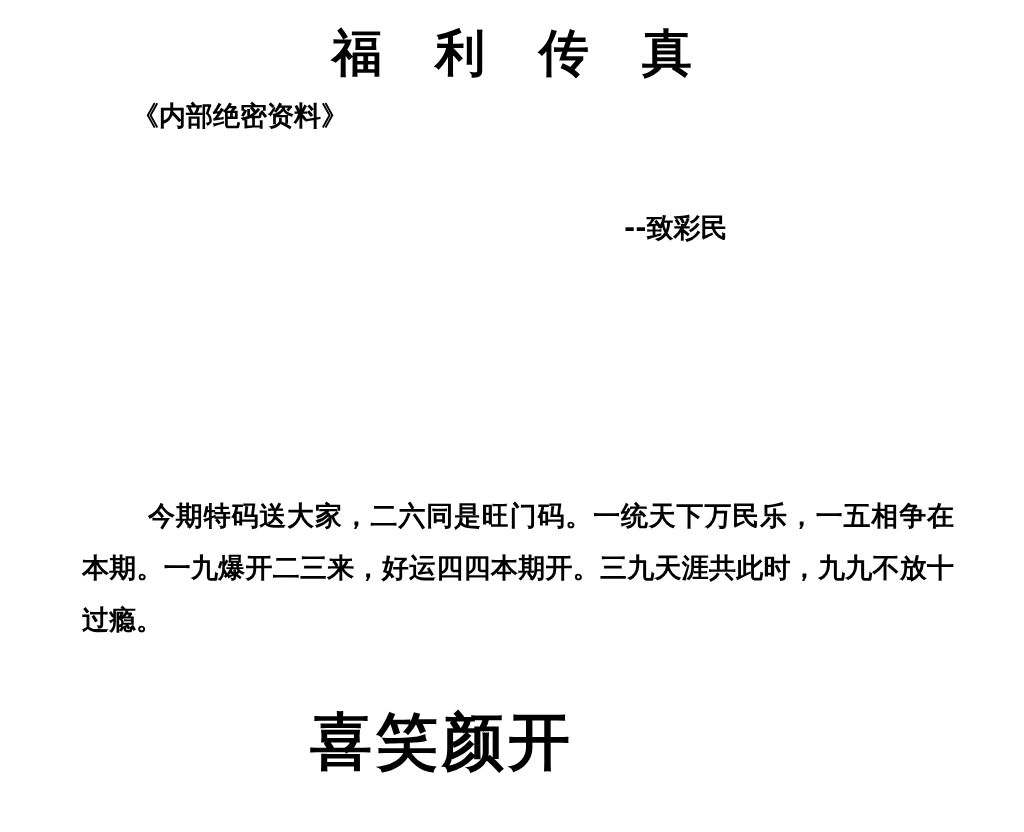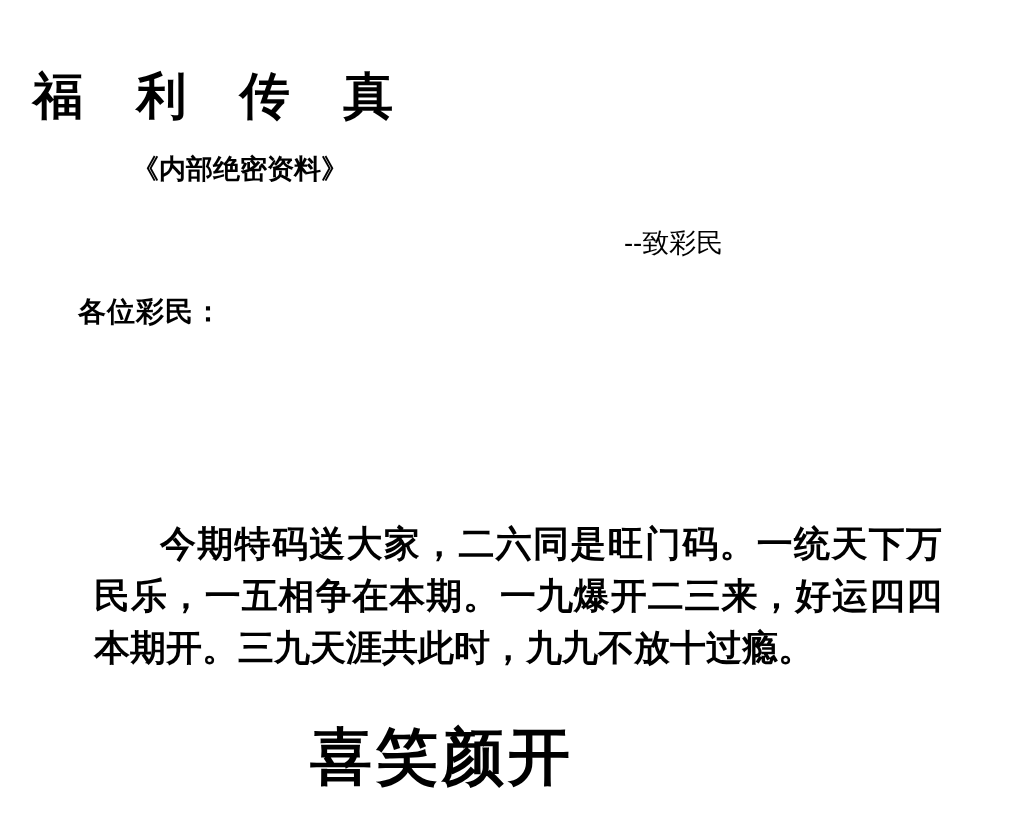--- a/index.html
+++ b/index.html
@@ -18,37 +18,37 @@
 
   .page {
     width: 1024px;
     height: 832px;
     position: relative;
     box-sizing: border-box;
   }
 
   
   .doc-title {
-    text-align: left;
+    text-align: center;
     font-family: "DejaVu Serif", "Liberation Serif", serif;
     font-weight: bold;
     font-size: 50px;
     letter-spacing: 18px;
     text-indent: 18px;
-    margin: 15px;
-    padding-top: 52px;
+    margin: 0;
+    padding-top: 24px;
     line-height: 1.15;
     white-space: nowrap;
   }
 
   
   .sub-row {
     position: relative;
     height: 46px;
-    margin-top: 26px;
+    margin-top: 16px;
     text-decoration: underline;
   }
   .sub-left {
     position: absolute;
     left: 132px;
     top: 0;
     font-family: "DejaVu Serif", "Liberation Serif", serif;
     font-weight: bold;
     font-size: 27px;
     white-space: nowrap;
@@ -62,21 +62,21 @@
     font-size: 27px;
     white-space: nowrap;
   }
 
   
   .dedication {
     position: absolute;
     left: 624px;
     top: 210px;
     font-family: "DejaVu Serif", "Liberation Serif", serif;
-    font-weight: normal;
+    font-weight: bold;
     font-size: 27px;
     white-space: nowrap;
   }
 
   
   .salutation {
     position: absolute;
     left: 78px;
     top: 278px;
     font-family: "DejaVu Serif", "Liberation Serif", serif;
@@ -89,26 +89,26 @@
   
   .body-block {
     position: absolute;
     left: 78px;
     top: 486px;
     width: 880px;
   }
   .body-text {
     font-family: "DejaVu Serif", "Liberation Serif", serif;
     font-weight: bold;
-    font-size: 36px;
+    font-size: 27px;
     line-height: 52px;
     text-indent: 66px;
     text-align: justify;
     text-justify: inter-character;
-    margin: 16px;
+    margin: 4px;
   }
 
   
   .slogan {
     position: absolute;
     left: 0;
     top: 700px;
     width: 884px;
     text-align: center;
     font-family: "DejaVu Serif", "Liberation Serif", serif;
@@ -124,21 +124,20 @@
 <div class="page">
 
   <h1 class="doc-title">福 利 传 真</h1>
 
   <div class="sub-row">
     <div class="sub-left">《内部绝密资料》</div>
   </div>
 
   <div class="dedication">--致彩民</div>
 
-  <div class="salutation">各位彩民：</div>
 
   <div class="body-block">
     <p class="body-text">今期特码送大家，二六同是旺门码。一统天下万民乐，一五相争在本期。一九爆开二三来，好运四四本期开。三九天涯共此时，九九不放十过瘾。</p>
   </div>
 
   <div class="slogan">喜笑颜开</div>
 
 </div>
 
 </body></html>

